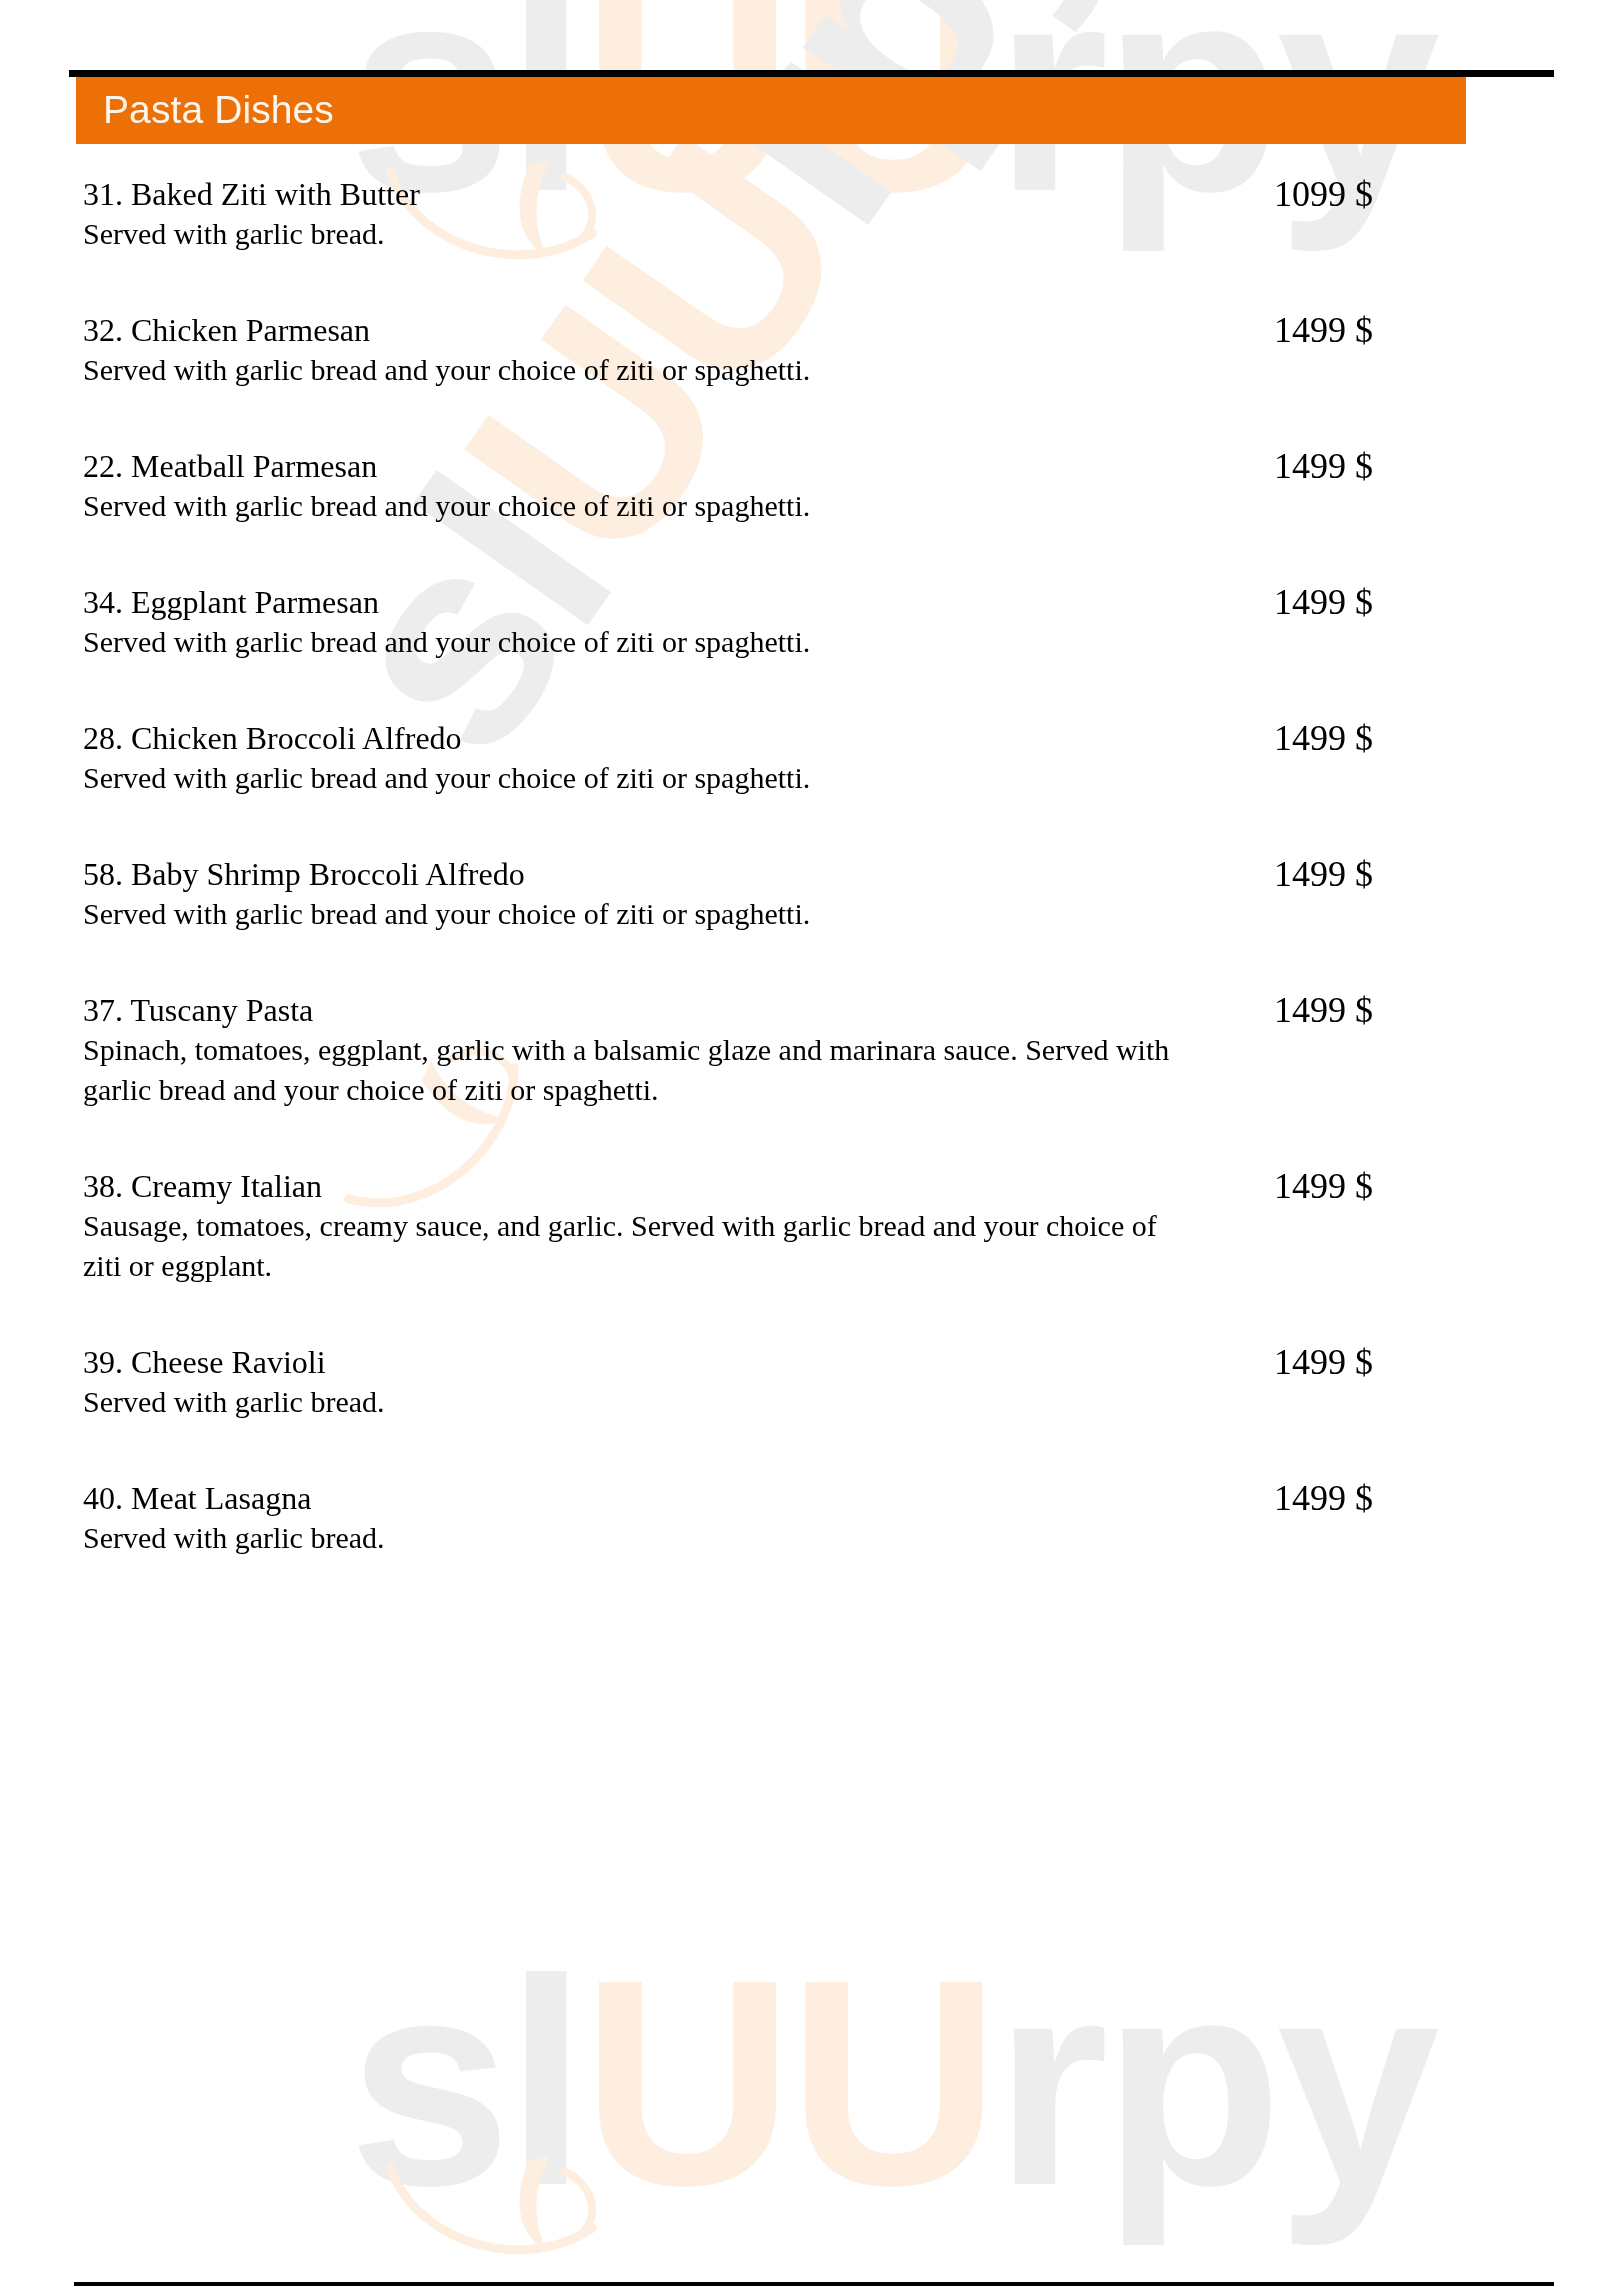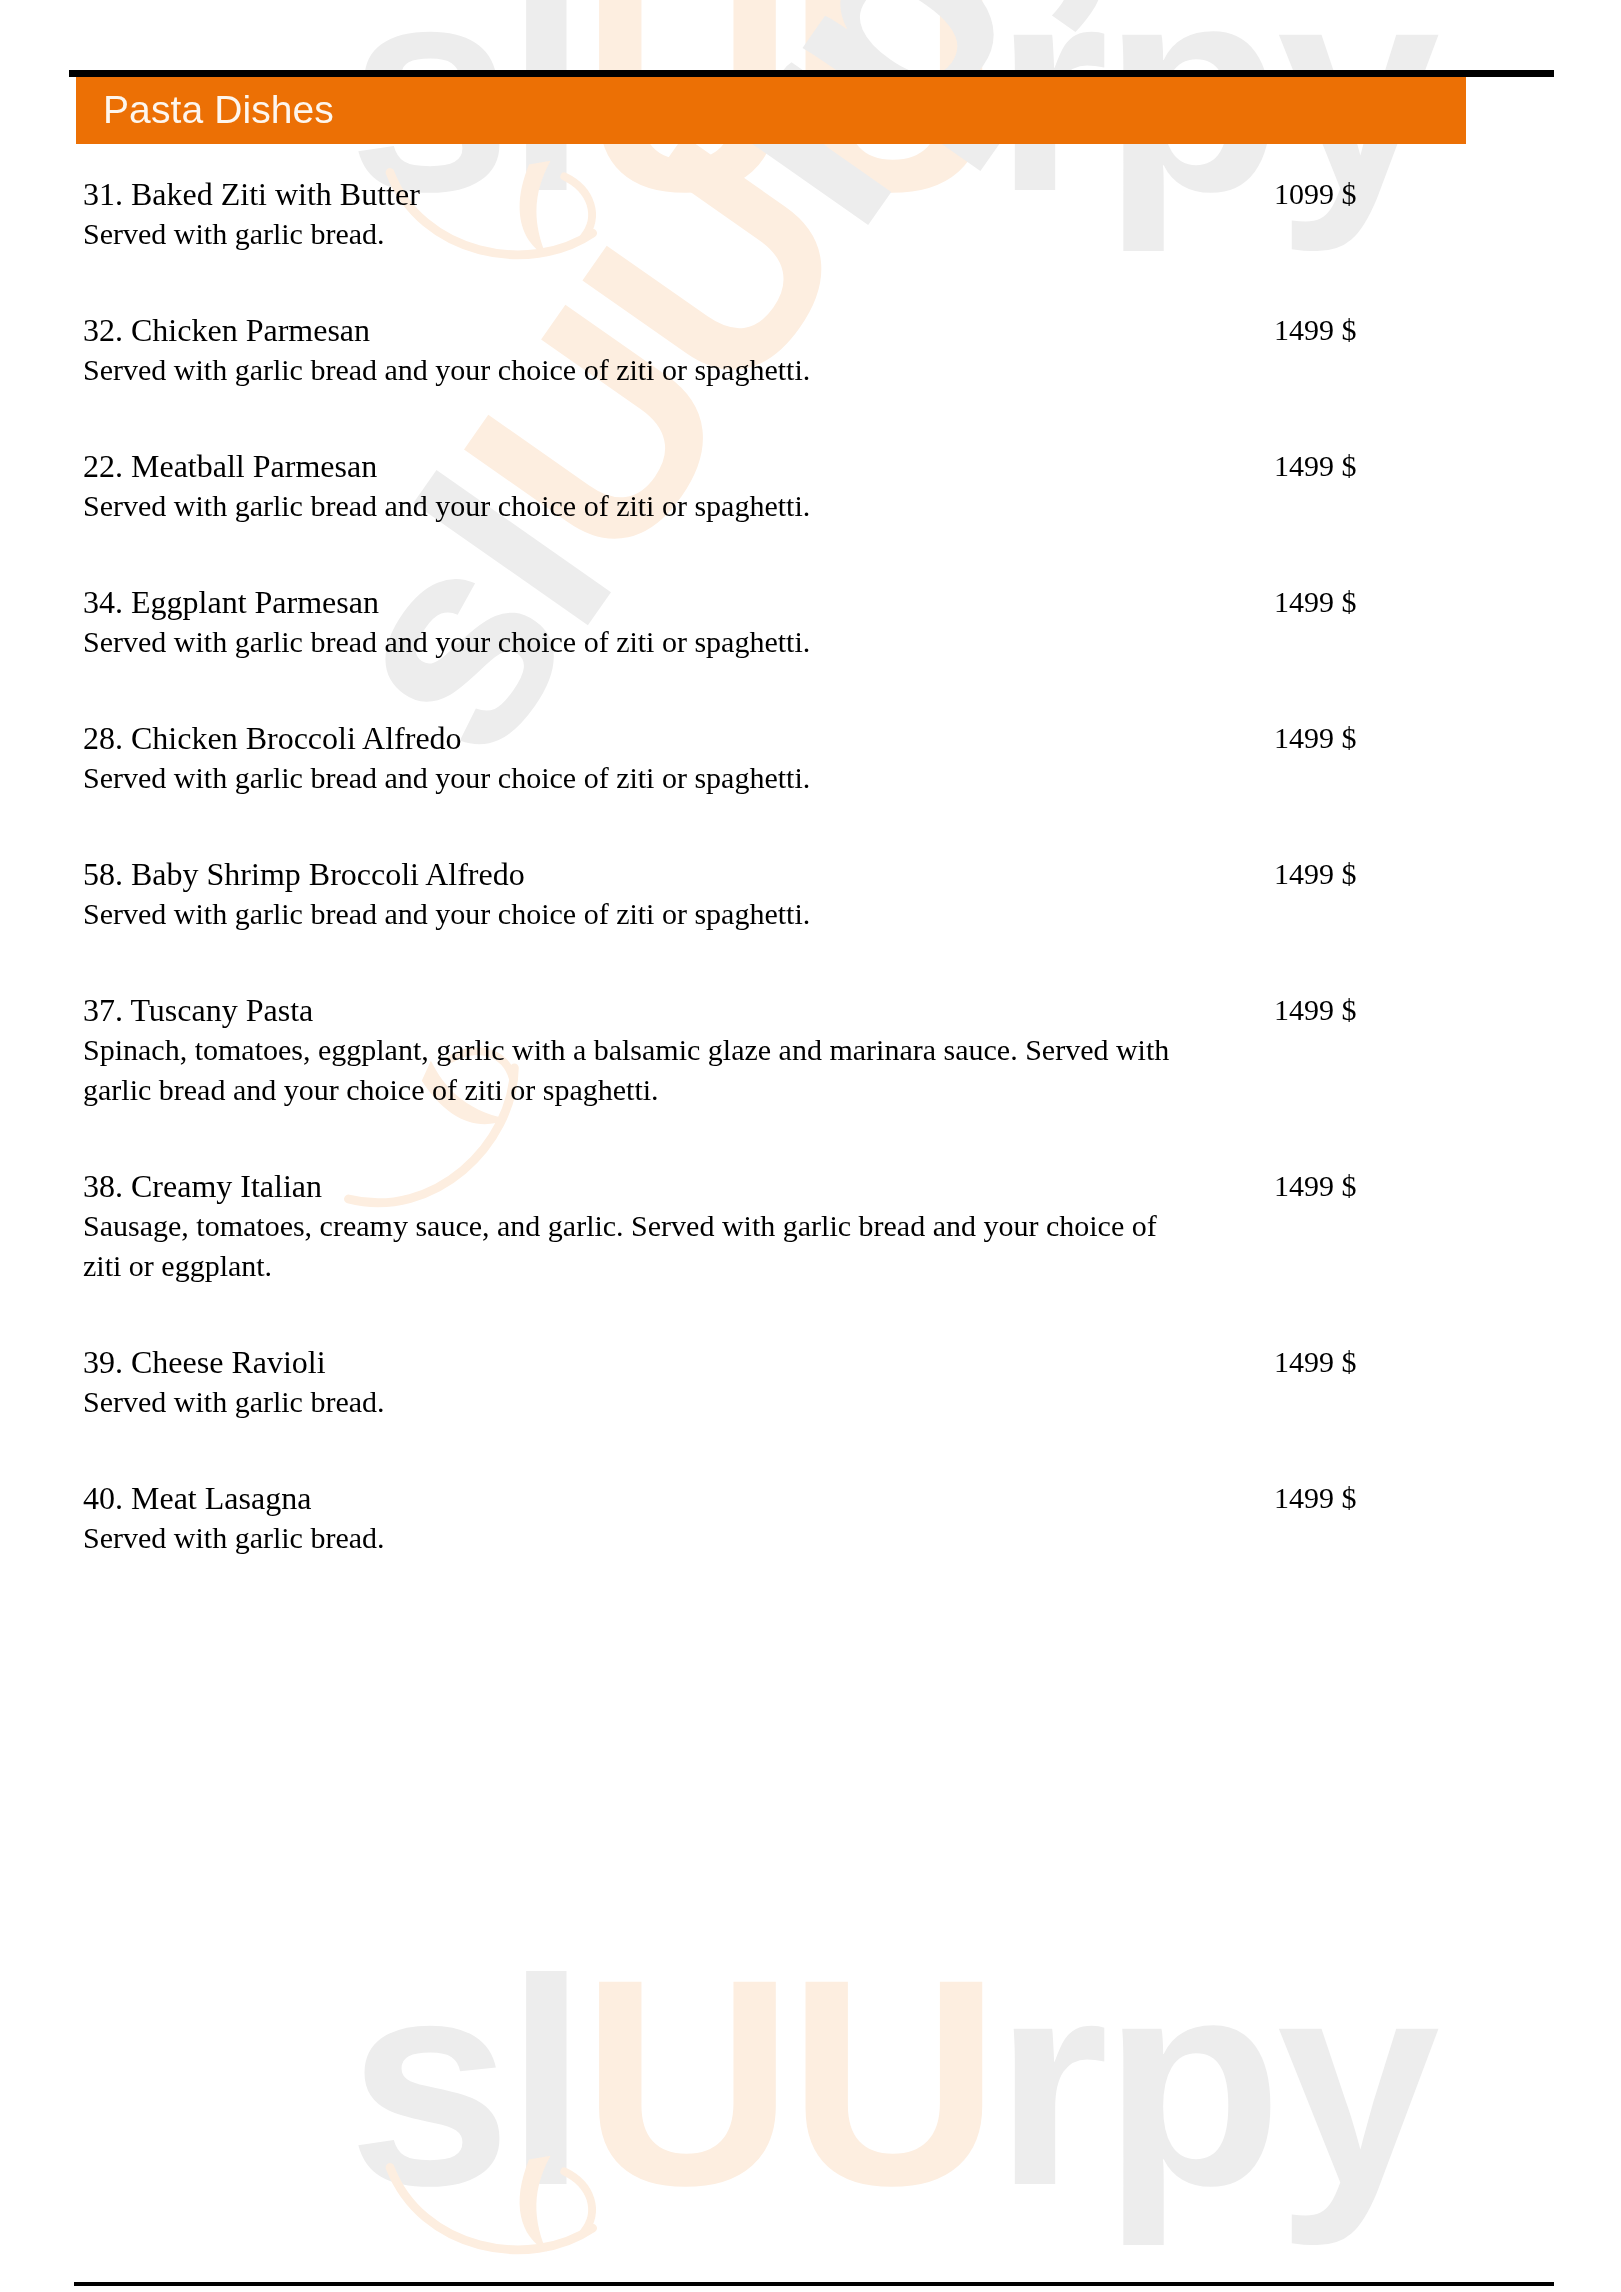--- a/index.html
+++ b/index.html
@@ -107,21 +107,21 @@
   .item-desc {
     font-size: 30px;
     line-height: 40px;
     color: #000000;
     max-width: 1098px;
   }
   .item-price {
     position: absolute;
     left: 1191px;
     top: 0;
-    font-size: 30px;
+    font-size: 36px;
     line-height: 40px;
     color: #000000;
     white-space: nowrap;
   }
 </style>
 </head>
 <body>
 
 <div class="wm-layer">
 

